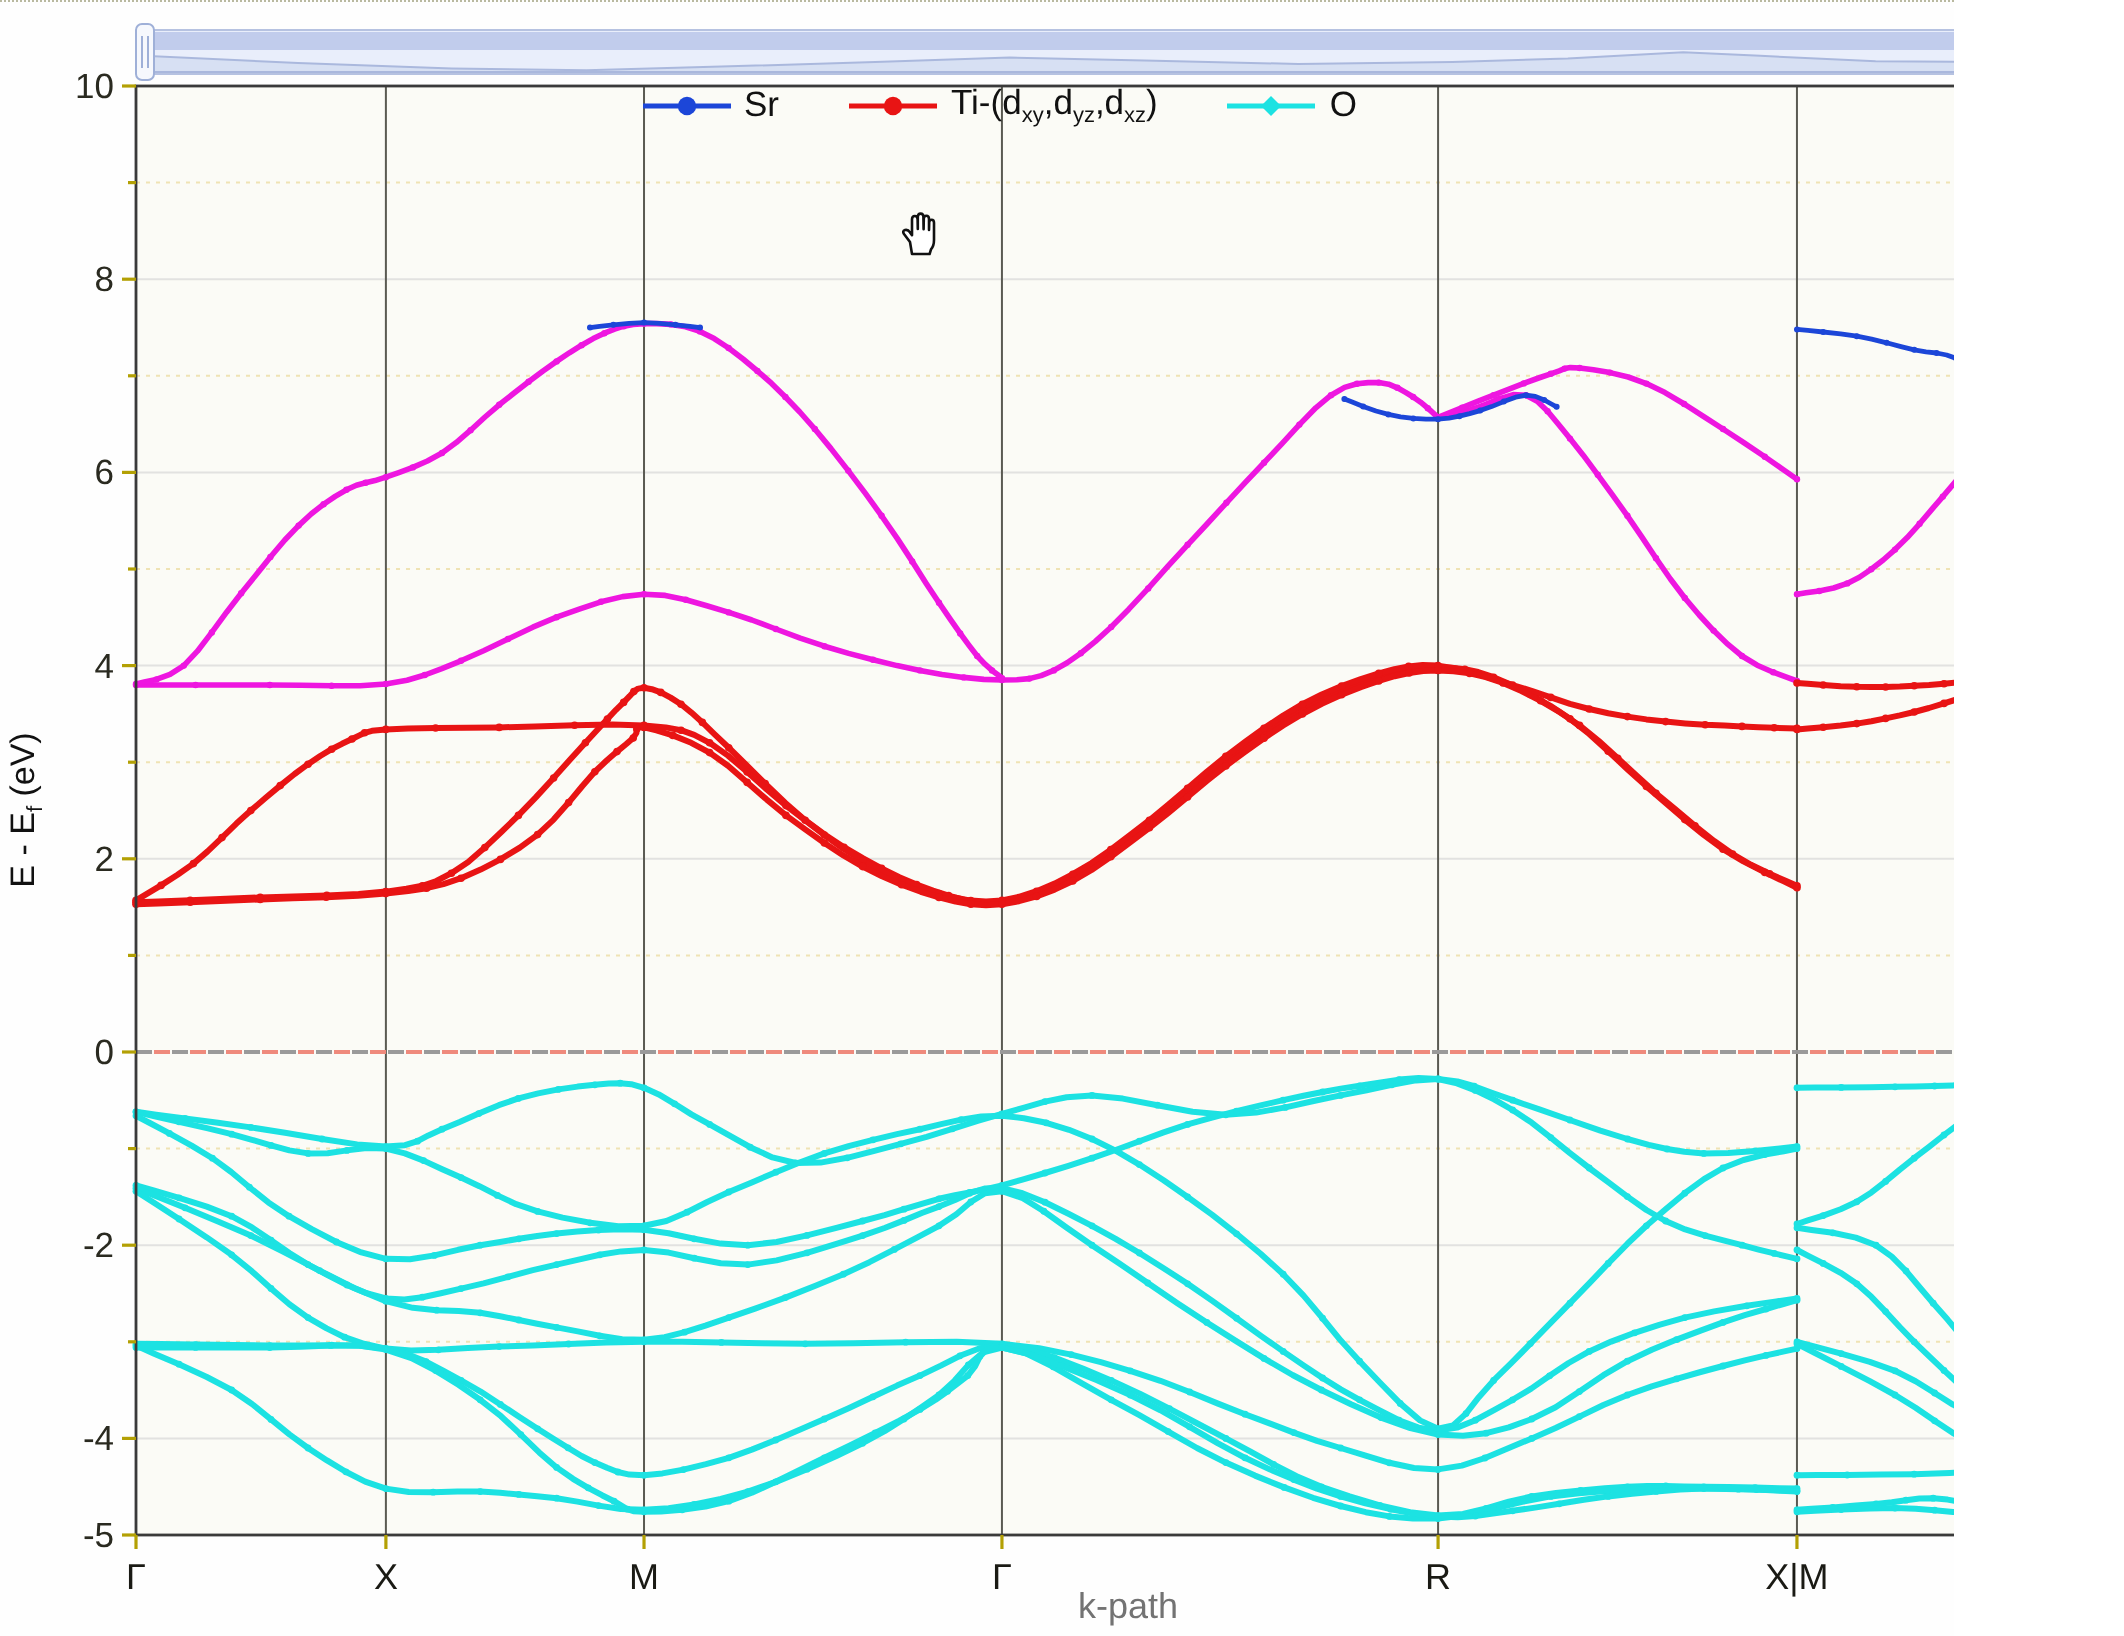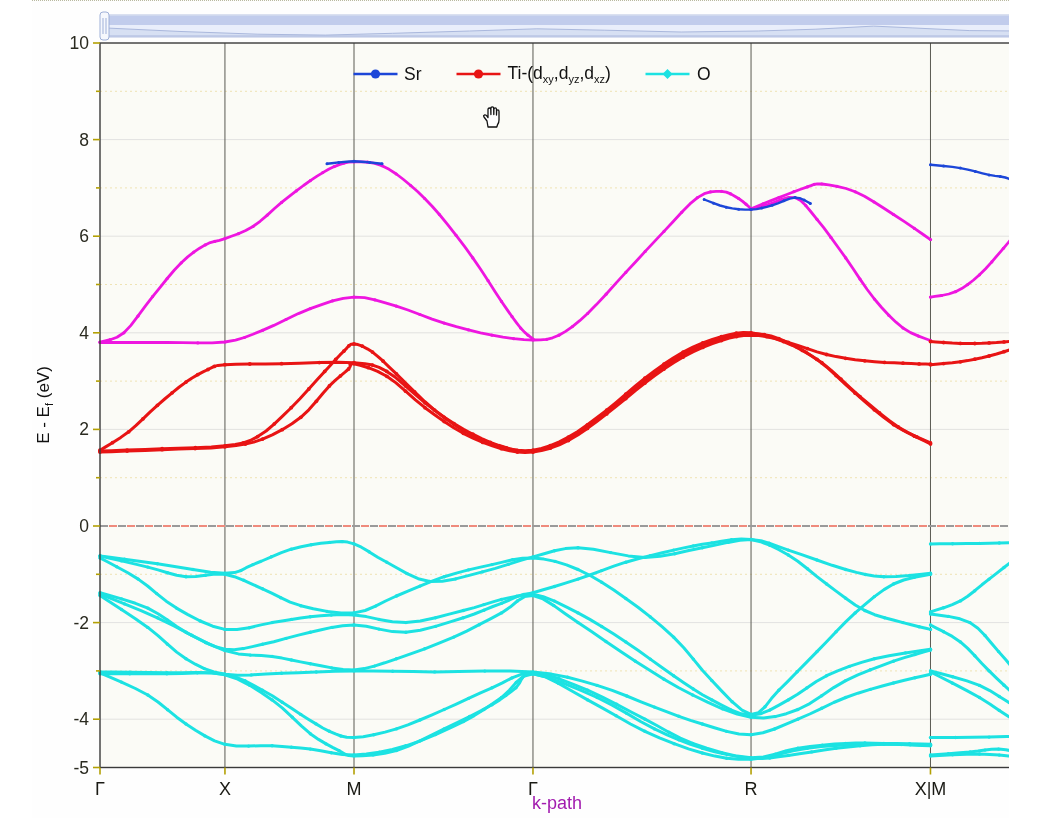--- a/index.html
+++ b/index.html
@@ -1,27 +1,27 @@
 <!DOCTYPE html>
 <html><head>
 <meta charset="utf-8">
 <style>
   html,body{margin:0;padding:0;background:#ffffff;}
   #app{position:relative;width:977px;height:818px;background:#fefefe;overflow:hidden;
-       font-family:"Liberation Sans", sans-serif;border-top:1px dotted #b9b9a0;margin-left:32px;}
+       font-family:"Liberation Sans", sans-serif;border-top:1px dotted #b9b9a0;}
   #chart-svg{position:absolute;left:0;top:0;}
-  .legend{position:absolute;top:62px;left:50%;transform:translateX(-47%);display:flex;
+  .legend{position:absolute;top:40px;left:50%;transform:translateX(-47%);display:flex;
           gap:34px;align-items:center;font-size:17.5px;color:#111;z-index:5;}
   .legend-item{display:flex;align-items:center;gap:6px;cursor:pointer;}
   .legend-item .sym{display:inline-block;}
   .sub{font-size:11px;vertical-align:-4px;}
   .sup{font-size:11px;vertical-align:6px;}
   #ylabel{position:absolute;left:2px;top:404px;transform:rotate(-90deg) translateX(-50%);
           transform-origin:0 0;font-size:17px;color:#111;white-space:nowrap;z-index:4;}
-  #xlabel{position:absolute;left:500px;top:792px;font-size:18px;color:#a21caf;z-index:4;}
+  #xlabel{position:absolute;left:539px;top:792px;font-size:18px;color:#737373;z-index:4;}
   #cursor{position:absolute;left:449px;top:104px;z-index:9;}
 </style>
 </head>
 <body>
 
 <div id="app">
   <svg id="chart-svg" width="1062" height="818">
       <rect x="68" y="42" width="956" height="724.5" fill="#fbfbf6"></rect>
       <g>
         <line x1="68" x2="1024" y1="669.9" y2="669.9" stroke="#efe3b4" stroke-width="1" stroke-dasharray="2 3"></line>

